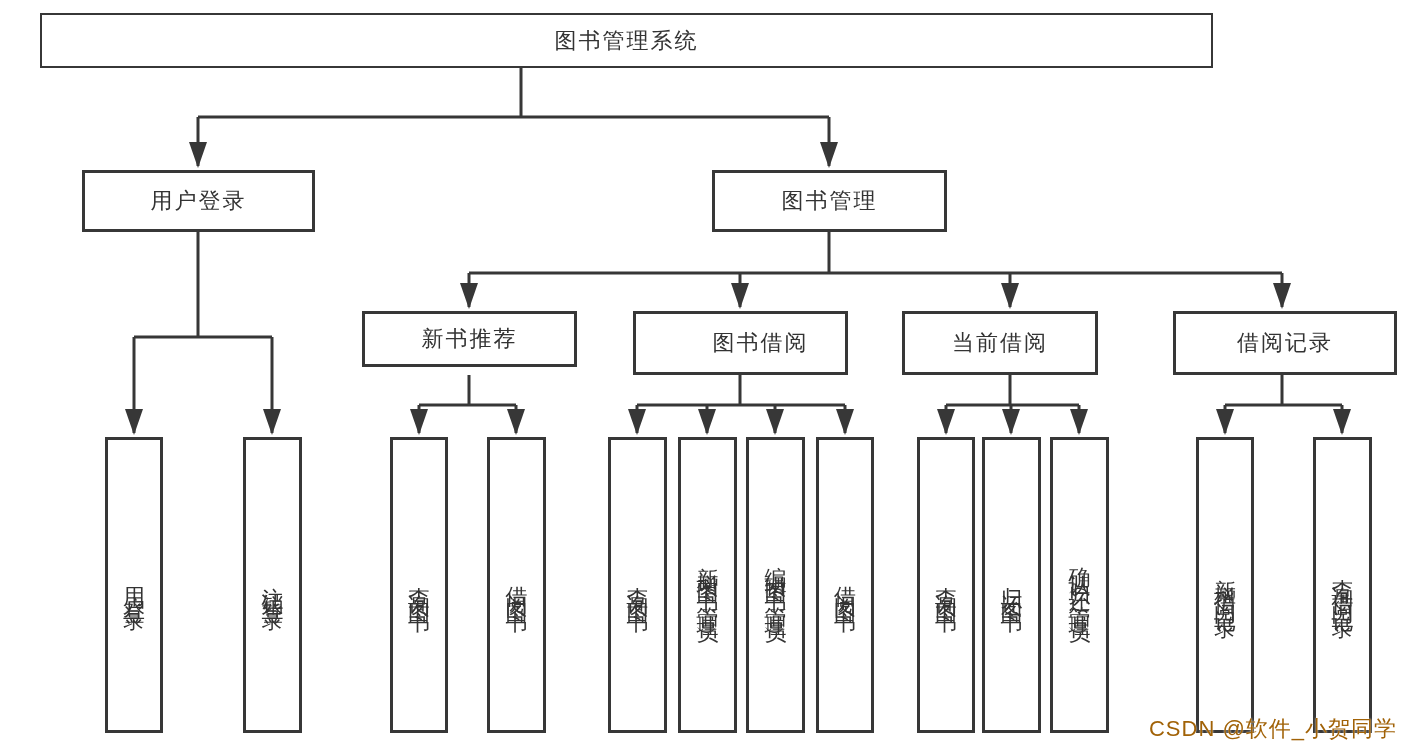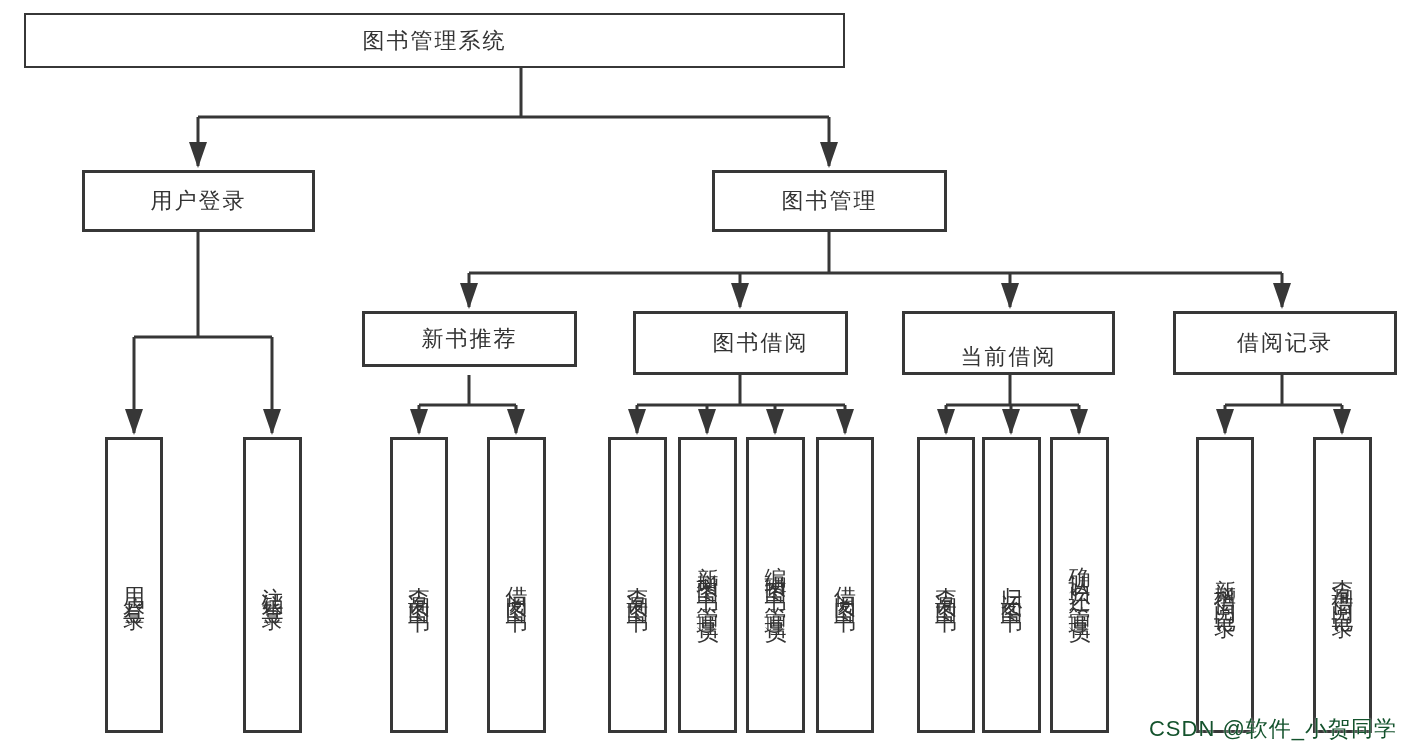--- a/index.html
+++ b/index.html
@@ -28,21 +28,21 @@
   .vbox span{
     writing-mode:vertical-rl;
     text-orientation:mixed;
     font-size:22px;letter-spacing:8px;line-height:1;
     color:#333333;
   }
   .watermark{
     position:absolute;z-index:3;
     right:8px;bottom:3px;
     font-size:22px;letter-spacing:1px;
-    color:#14532d;
+    color:#a16207;
     text-shadow:0 0 2px #ffffff;
     white-space:nowrap;
   }
 </style>
 </head>
 <body>
 
 <div class="stage">
 
   <svg class="wires" width="1405" height="747" viewBox="0 0 1405 747">
@@ -79,38 +79,38 @@
     <path class="wire" d="M1010 375 V405 M946 405 H1079"></path>
     <line class="wire" x1="946" y1="405" x2="946" y2="433" marker-end="url(#ah)"></line>
     <line class="wire" x1="1011" y1="405" x2="1011" y2="433" marker-end="url(#ah)"></line>
     <line class="wire" x1="1079" y1="405" x2="1079" y2="433" marker-end="url(#ah)"></line>
 
     <path class="wire" d="M1282 375 V405 M1225 405 H1342"></path>
     <line class="wire" x1="1225" y1="405" x2="1225" y2="433" marker-end="url(#ah)"></line>
     <line class="wire" x1="1342" y1="405" x2="1342" y2="433" marker-end="url(#ah)"></line>
   </svg>
 
-  <div class="node hbox root" style="left:24px;top:13px;width:821px;height:55px;justify-content:center;">
+  <div class="node hbox root" style="left:40px;top:13px;width:1173px;height:55px;justify-content:center;">
     <span>图书管理系统</span>
   </div>
 
   <div class="node hbox" style="left:82px;top:170px;width:233px;height:62px;">
     <span>用户登录</span>
   </div>
   <div class="node hbox" style="left:712px;top:170px;width:235px;height:62px;">
     <span>图书管理</span>
   </div>
 
   <div class="node hbox" style="left:362px;top:311px;width:215px;height:56px;">
     <span>新书推荐</span>
   </div>
   <div class="node hbox" style="left:633px;top:311px;width:215px;height:64px;padding-left:40px;">
     <span>图书借阅</span>
   </div>
-  <div class="node hbox" style="left:902px;top:311px;width:213px;height:64px;align-items:flex-end;">
+  <div class="node hbox" style="left:902px;top:311px;width:196px;height:64px;">
     <span>当前借阅</span>
   </div>
   <div class="node hbox" style="left:1173px;top:311px;width:224px;height:64px;">
     <span>借阅记录</span>
   </div>
 
   <div class="node vbox" style="left:105px;top:437px;width:58px;height:296px;">
     <span>用户登录</span>
   </div>
   <div class="node vbox" style="left:243px;top:437px;width:59px;height:296px;">

